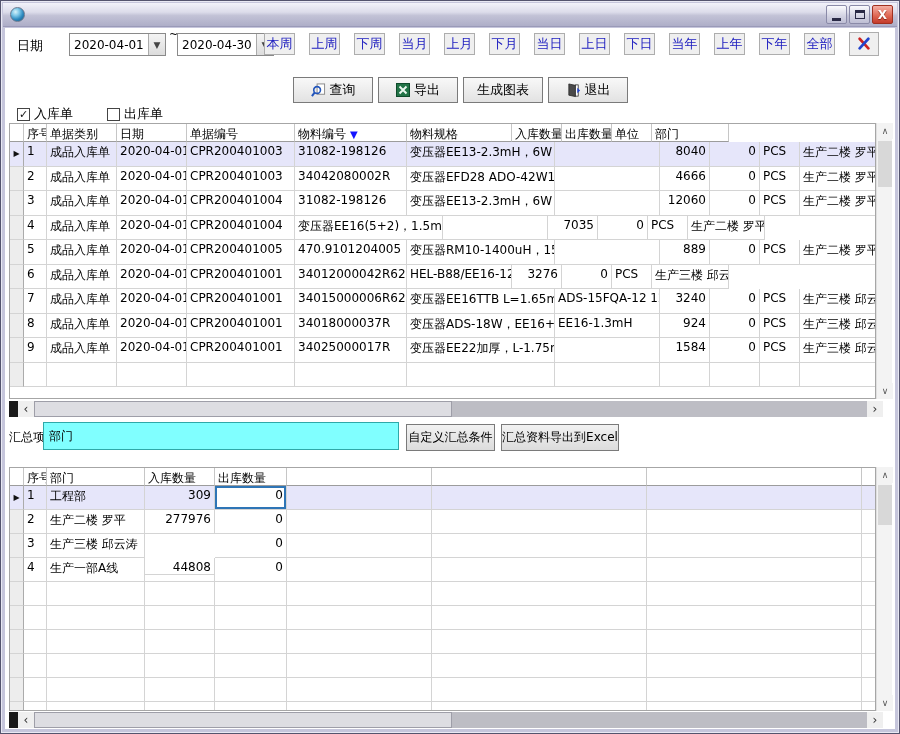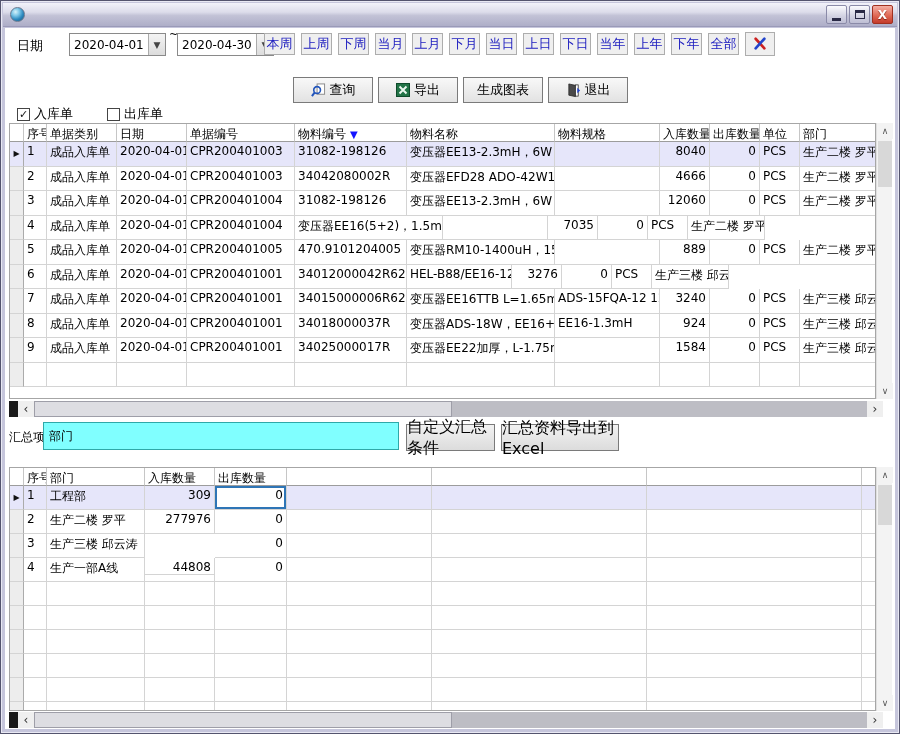--- a/index.html
+++ b/index.html
@@ -28,21 +28,21 @@
   #client{position:absolute;left:4px;top:27px;right:4px;bottom:4px;background:#FFFFFF;}
   .abs{position:absolute;}
   .lbl{font-size:13px;color:#000;}
   
   .combo{height:23px;background:#fff;border:1px solid #8A8A8A;display:flex;align-items:center;}
   .combo .val{flex:1;font-size:12px;padding:0 4px;white-space:nowrap;overflow:hidden;}
   .combo .drop{width:17px;height:100%;background:linear-gradient(180deg,#F4F4F4,#DCDCDC);
     border-left:1px solid #ABABAB;display:flex;align-items:center;justify-content:center;
     font-size:9px;color:#444;}
   
-  #quickbar{display:flex;gap:6px;align-items:center;}
+  #quickbar{display:flex;gap:14px;align-items:center;}
   .qbtn{width:31px;height:22px;background:#EFEFEF;border:1px solid #ADADAD;
     color:#2020C0;font-size:13px;display:flex;align-items:center;justify-content:center;
     white-space:nowrap;cursor:default;}
   .qbtn.tool{width:30px;height:24px;}
   
   #actionbar{display:flex;gap:5px;}
   .abtn{width:80px;height:26px;border:1px solid #7A7A7A;
     background:linear-gradient(180deg,#F8F8F8,#E2E2E2);
     display:flex;align-items:center;justify-content:center;gap:4px;
     font-size:13px;color:#000;cursor:default;}
@@ -73,21 +73,21 @@
   .vthumb{position:absolute;left:1px;width:14px;background:#D8D8D8;}
   .hscroll{background:#BDBDC4;display:flex;align-items:stretch;}
   .hblack{width:9px;background:#1A1A1A;flex:0 0 auto;}
   .hbtn{width:16px;flex:0 0 auto;display:flex;align-items:center;justify-content:center;
     font-size:12px;color:#333;background:#EFEFEF;}
   .hthumb{background:#DDDDE2;border:1px solid #9E9EA8;flex:0 0 auto;}
   
   #sum-input{background:#80FFFF;border:1px solid #2FA8A8;font-size:12px;
     display:flex;align-items:center;padding:0 5px;color:#000;}
   .sbtn2{border:1px solid #7A7A7A;background:linear-gradient(180deg,#F2F2F2,#DCDCDC);
-    font-size:16px;display:flex;align-items:center;justify-content:center;color:#000;cursor:default;}
+    font-size:12px;display:flex;align-items:center;justify-content:center;color:#000;cursor:default;}
 </style>
 </head>
 <body>
 
 <div id="window">
 
   <div id="titlebar">
     <span class="app-icon"></span>
     <span class="title-text">成品出入库明细表</span>
     <div class="winbtns">
@@ -176,21 +176,20 @@
   </div>
 
   <div id="main-grid" class="abs grid" style="left:8px;top:122px;width:867px;height:276px;">
       <div class="t-row t-head" style="height: 18px;">
         <div class="t-cell ind" style="width: 14px;"></div>
         <div class="t-cell" style="width: 23px;">序号</div>
         <div class="t-cell" style="width: 70px;">单据类别</div>
         <div class="t-cell" style="width: 70px;">日期</div>
         <div class="t-cell" style="width: 108px;">单据编号</div>
         <div class="t-cell" style="width: 112px;">物料编号<span class="sortarrow">▼</span></div>
-        <div class="t-cell" style="width: 148px;">物料名称</div>
         <div class="t-cell" style="width: 105px;">物料规格</div>
         <div class="t-cell" style="width: 50px;">入库数量</div>
         <div class="t-cell" style="width: 50px;">出库数量</div>
         <div class="t-cell" style="width: 40px;">单位</div>
         <div class="t-cell" style="width: 77px;">部门</div>
       </div>
       <div class="t-row sel" style="height: 24.5px;">
         <div class="t-cell ind" style="width: 14px;">▶</div>
         <div class="t-cell" style="width: 23px;">1</div>
         <div class="t-cell" style="width: 70px;">成品入库单</div>

